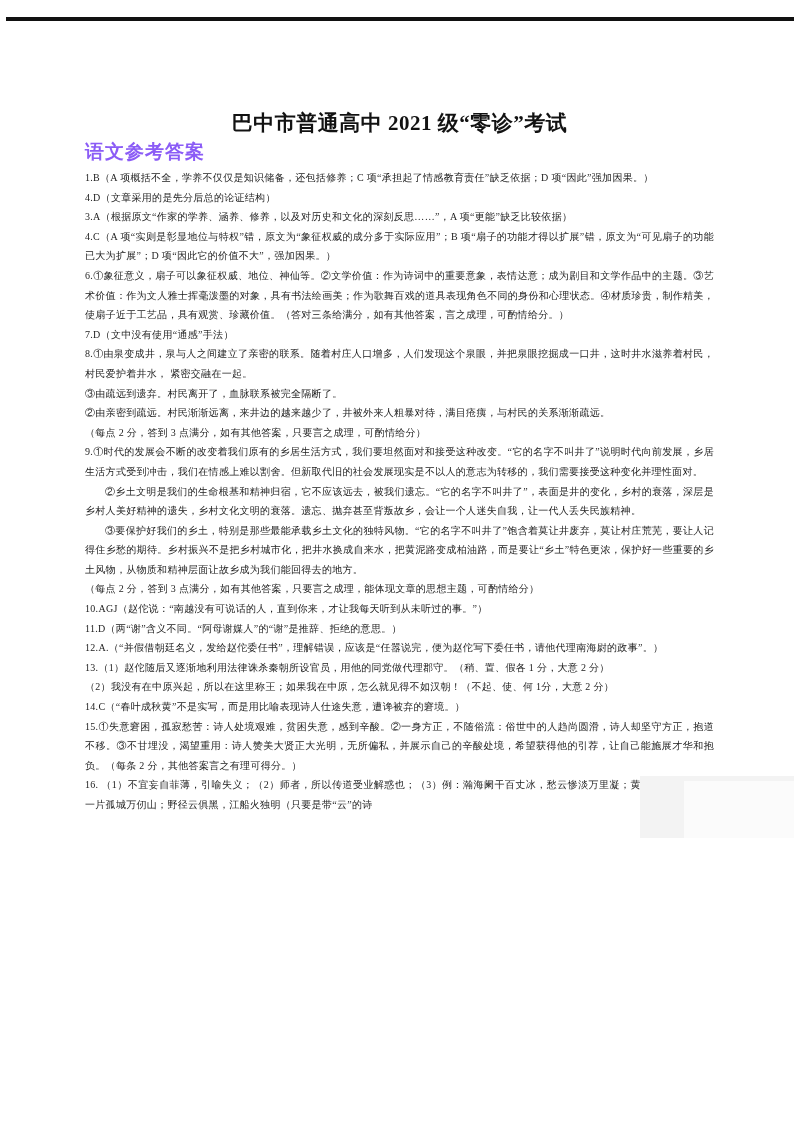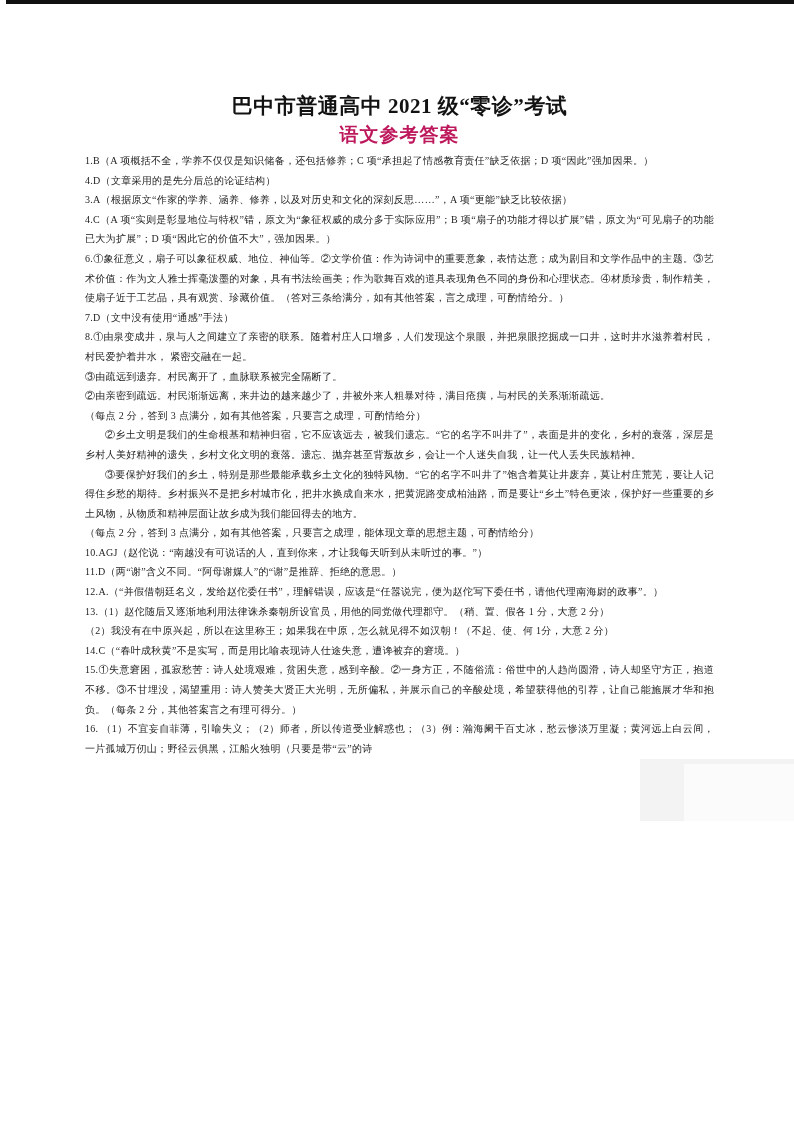--- a/index.html
+++ b/index.html
@@ -7,20 +7,21 @@
     padding: 0;
     background: #ffffff;
   }
   .page {
     position: relative;
     width: 794px;
     height: 821px;
     background: #ffffff;
     overflow: hidden;
     font-family: "Liberation Serif", serif;
+    margin-top: 17px;
   }
   .top-scan-line {
     position: absolute;
     top: 0;
     left: 6px;
     right: 0;
     height: 4px;
     background: #111111;
   }
   .content {
@@ -31,24 +32,24 @@
   }
   .doc-title {
     text-align: center;
     font-size: 21px;
     font-weight: bold;
     color: #121212;
     line-height: 29px;
     letter-spacing: 0.5px;
   }
   .doc-subtitle {
-    text-align: center;
+    text-align: left;
     font-size: 19px;
     font-weight: bold;
-    color: #be185d;
+    color: #8b5cf6;
     line-height: 27px;
     margin-bottom: 3px;
     letter-spacing: 1px;
   }
   .answers p {
     margin: 0;
     font-size: 10px;
     line-height: 19.6px;
     color: #1c1c1c;
     text-align: justify;
@@ -90,20 +91,21 @@
         <p>1.B（A 项概括不全，学养不仅仅是知识储备，还包括修养；C 项“承担起了情感教育责任”缺乏依据；D 项“因此”强加因果。）</p>
         <p>4.D（文章采用的是先分后总的论证结构）</p>
         <p>3.A（根据原文“作家的学养、涵养、修养，以及对历史和文化的深刻反思……”，A 项“更能”缺乏比较依据）</p>
         <p>4.C（A 项“实则是彰显地位与特权”错，原文为“象征权威的成分多于实际应用”；B 项“扇子的功能才得以扩展”错，原文为“可见扇子的功能已大为扩展”；D 项“因此它的价值不大”，强加因果。）</p>
         <p>6.①象征意义，扇子可以象征权威、地位、神仙等。②文学价值：作为诗词中的重要意象，表情达意；成为剧目和文学作品中的主题。③艺术价值：作为文人雅士挥毫泼墨的对象，具有书法绘画美；作为歌舞百戏的道具表现角色不同的身份和心理状态。④材质珍贵，制作精美，使扇子近于工艺品，具有观赏、珍藏价值。（答对三条给满分，如有其他答案，言之成理，可酌情给分。）</p>
         <p>7.D（文中没有使用“通感”手法）</p>
         <p>8.①由泉变成井，泉与人之间建立了亲密的联系。随着村庄人口增多，人们发现这个泉眼，并把泉眼挖掘成一口井，这时井水滋养着村民，村民爱护着井水， 紧密交融在一起。</p>
         <p>③由疏远到遗弃。村民离开了，血脉联系被完全隔断了。</p>
         <p>②由亲密到疏远。村民渐渐远离，来井边的越来越少了，井被外来人粗暴对待，满目疮痍，与村民的关系渐渐疏远。</p>
         <p>（每点 2 分，答到 3 点满分，如有其他答案，只要言之成理，可酌情给分）</p>
+        <p>9.①时代的发展会不断的改变着我们原有的乡居生活方式，我们要坦然面对和接受这种改变。“它的名字不叫井了”说明时代向前发展，乡居生活方式受到冲击，我们在情感上难以割舍。但新取代旧的社会发展现实是不以人的意志为转移的，我们需要接受这种变化并理性面对。</p>
         <p class="indent">②乡土文明是我们的生命根基和精神归宿，它不应该远去，被我们遗忘。“它的名字不叫井了”，表面是井的变化，乡村的衰落，深层是乡村人美好精神的遗失，乡村文化文明的衰落。遗忘、抛弃甚至背叛故乡，会让一个人迷失自我，让一代人丢失民族精神。</p>
         <p class="indent">③要保护好我们的乡土，特别是那些最能承载乡土文化的独特风物。“它的名字不叫井了”饱含着莫让井废弃，莫让村庄荒芜，要让人记得住乡愁的期待。乡村振兴不是把乡村城市化，把井水换成自来水，把黄泥路变成柏油路，而是要让“乡土”特色更浓，保护好一些重要的乡土风物，从物质和精神层面让故乡成为我们能回得去的地方。</p>
         <p>（每点 2 分，答到 3 点满分，如有其他答案，只要言之成理，能体现文章的思想主题，可酌情给分）</p>
         <p>10.AGJ（赵佗说：“南越没有可说话的人，直到你来，才让我每天听到从未听过的事。”）</p>
         <p>11.D（两“谢”含义不同。“阿母谢媒人”的“谢”是推辞、拒绝的意思。）</p>
         <p>12.A.（“并假借朝廷名义，发给赵佗委任书”，理解错误，应该是“任嚣说完，便为赵佗写下委任书，请他代理南海尉的政事”。）</p>
         <p>13.（1）赵佗随后又逐渐地利用法律诛杀秦朝所设官员，用他的同党做代理郡守。（稍、置、假各 1 分，大意 2 分）</p>
         <p>（2）我没有在中原兴起，所以在这里称王；如果我在中原，怎么就见得不如汉朝！（不起、使、何 1分，大意 2 分）</p>
         <p>14.C（“春叶成秋黄”不是实写，而是用比喻表现诗人仕途失意，遭谗被弃的窘境。）</p>
         <p>15.①失意窘困，孤寂愁苦：诗人处境艰难，贫困失意，感到辛酸。②一身方正，不随俗流：俗世中的人趋尚圆滑，诗人却坚守方正，抱道不移。③不甘埋没，渴望重用：诗人赞美大贤正大光明，无所偏私，并展示自己的辛酸处境，希望获得他的引荐，让自己能施展才华和抱负。（每条 2 分，其他答案言之有理可得分。）</p>

